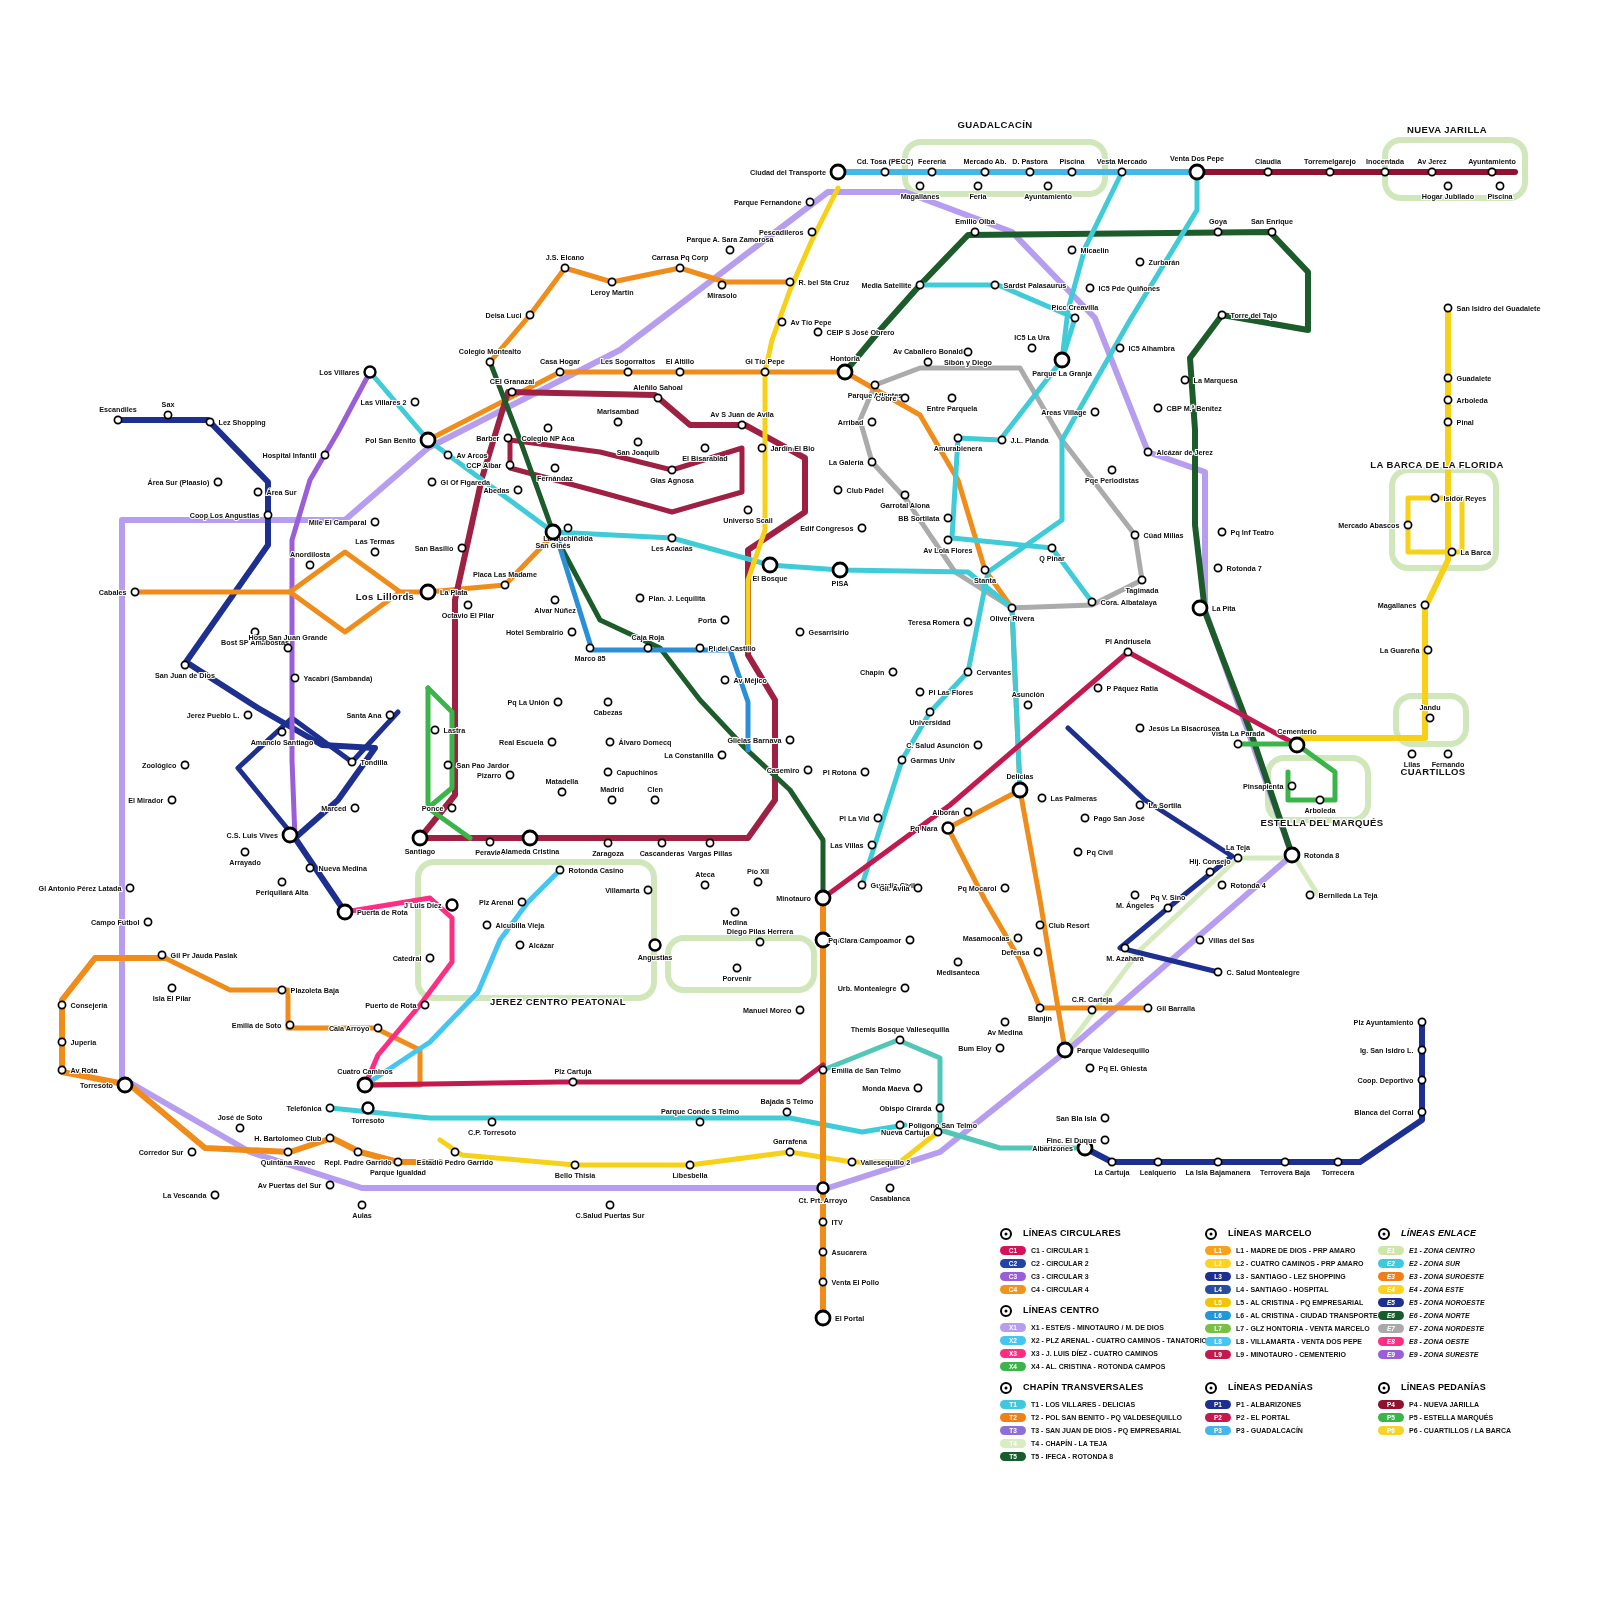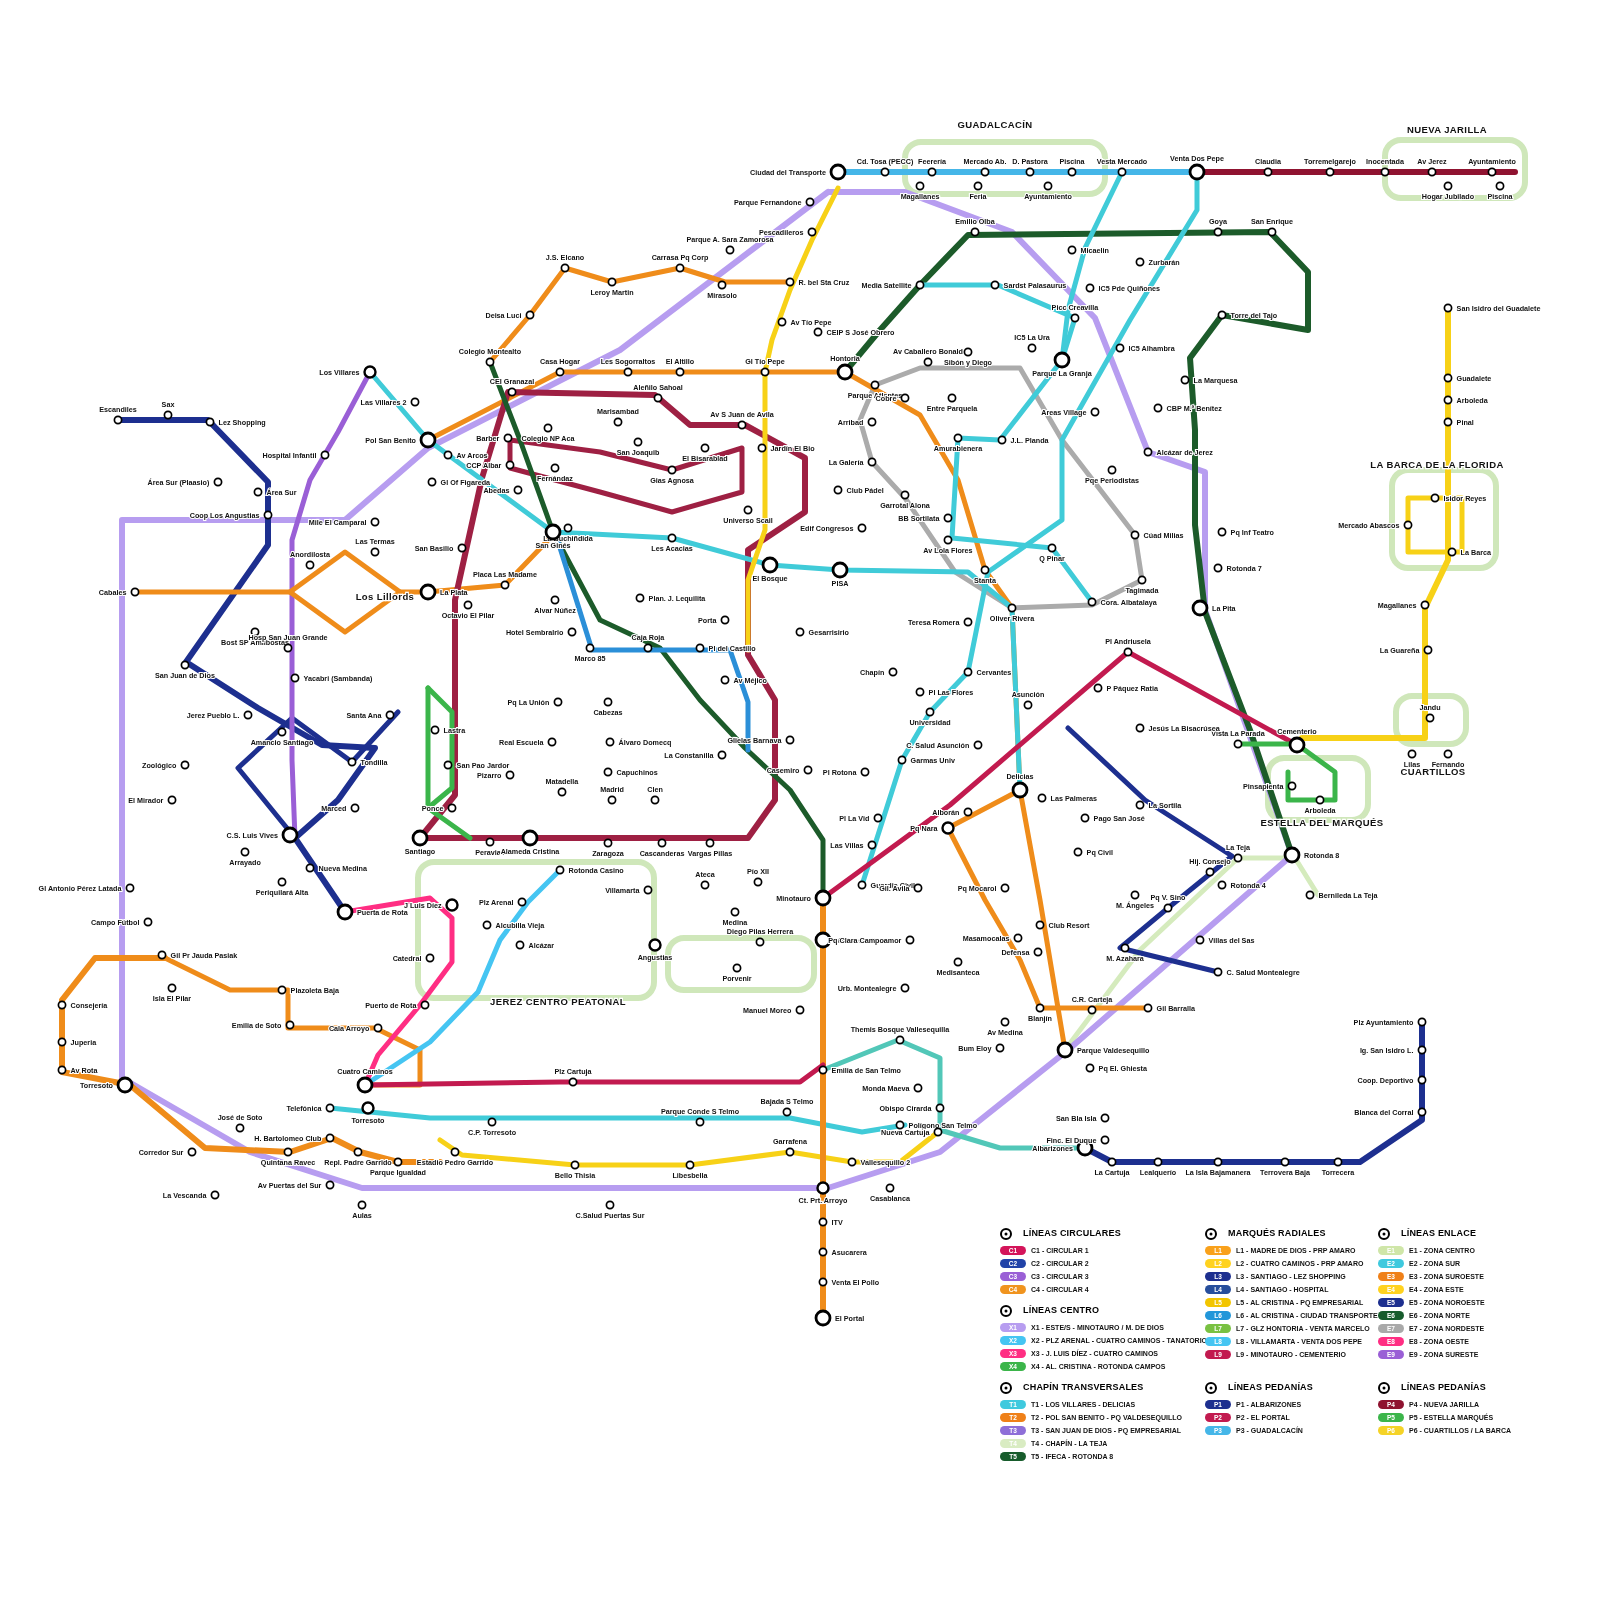--- a/index.html
+++ b/index.html
@@ -751,21 +751,21 @@
           </div>
           <div class="li">
             <span class="pill" style="background: rgb(23, 92, 44);">T5</span>
             <span class="li-t">T5 - IFECA - ROTONDA 8</span>
           </div>
         </div>
     </div>
     <div class="lg" style="left: 1205px; top: 1228px;">
       <div class="lg-h">
         <span class="ring"></span>
-        <span class="lg-t">MARQUÉS RADIALES</span>
+        <span class="lg-t">LÍNEAS MARCELO</span>
       </div>
       <div class="lg-items">
           <div class="li">
             <span class="pill" style="background: rgb(249, 161, 27);">L1</span>
             <span class="li-t">L1 - MADRE DE DIOS - PRP AMARO</span>
           </div>
           <div class="li">
             <span class="pill" style="background: rgb(255, 210, 31);">L2</span>
             <span class="li-t">L2 - CUATRO CAMINOS - PRP AMARO</span>
           </div>
@@ -812,21 +812,21 @@
           <div class="li">
             <span class="pill" style="background: rgb(194, 26, 79);">P2</span>
             <span class="li-t">P2 - EL PORTAL</span>
           </div>
           <div class="li">
             <span class="pill" style="background: rgb(69, 182, 232);">P3</span>
             <span class="li-t">P3 - GUADALCACÍN</span>
           </div>
         </div>
     </div>
-    <div class="lg" style="left: 1378px; top: 1228px;">
+    <div class="lg" style="left: 1378px; top: 1228px; font-style: italic;">
       <div class="lg-h">
         <span class="ring"></span>
         <span class="lg-t">LÍNEAS ENLACE</span>
       </div>
       <div class="lg-items">
           <div class="li">
             <span class="pill" style="background: rgb(207, 230, 168);">E1</span>
             <span class="li-t">E1 - ZONA CENTRO</span>
           </div>
           <div class="li">

